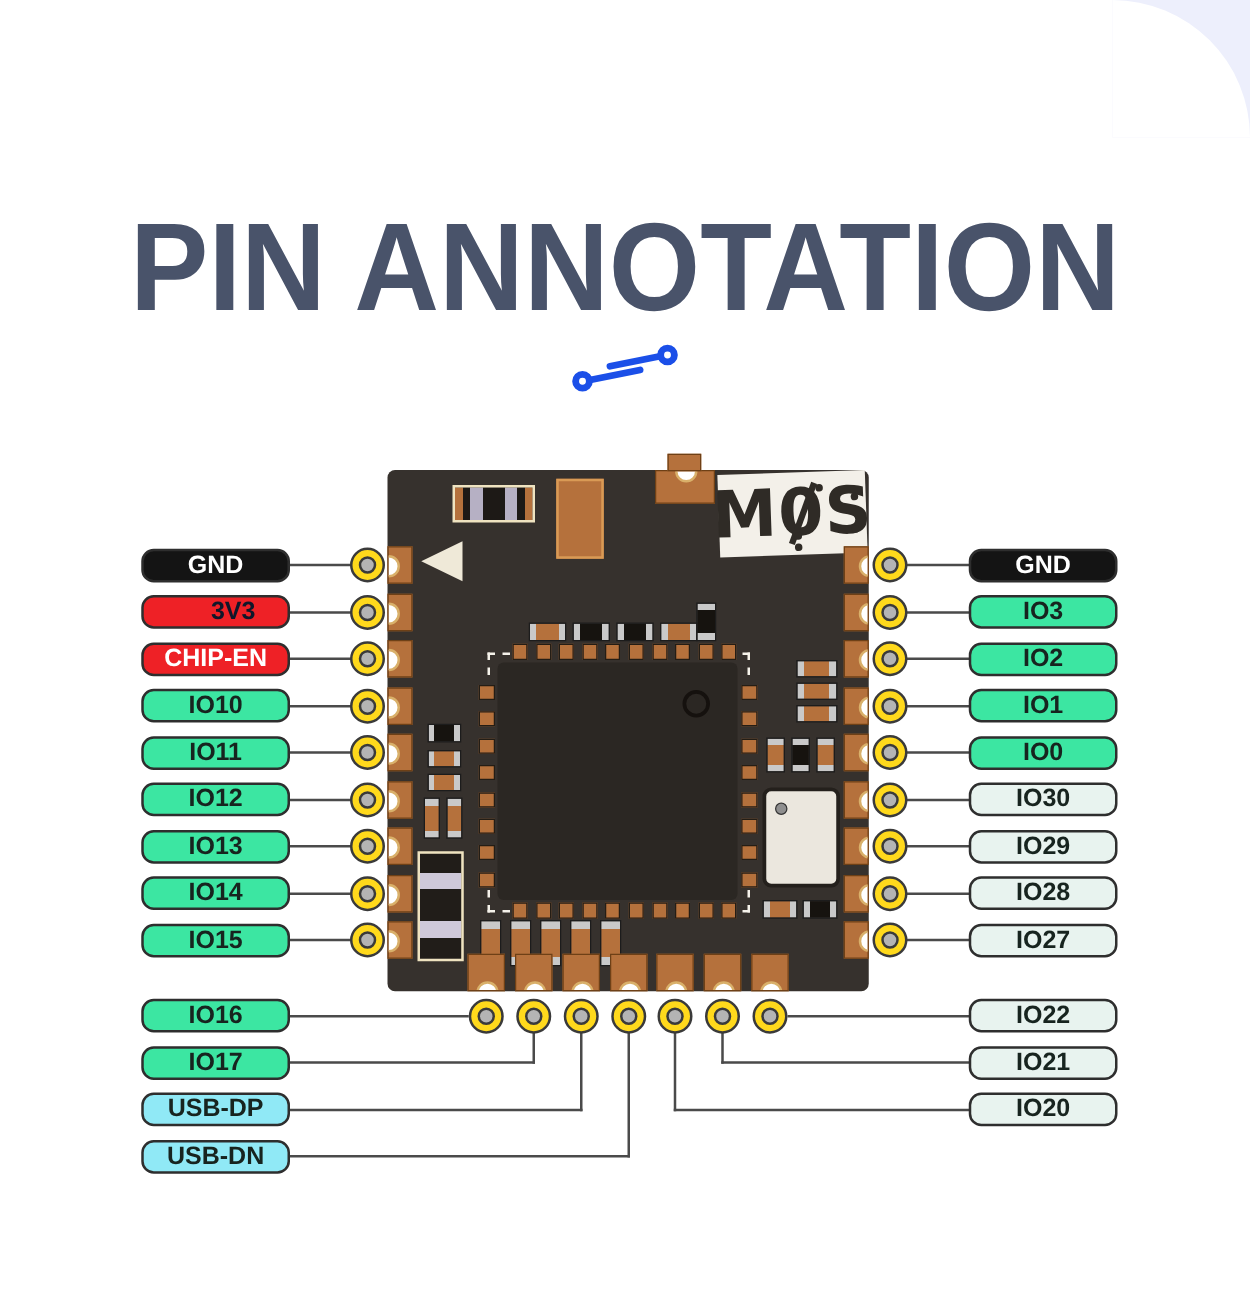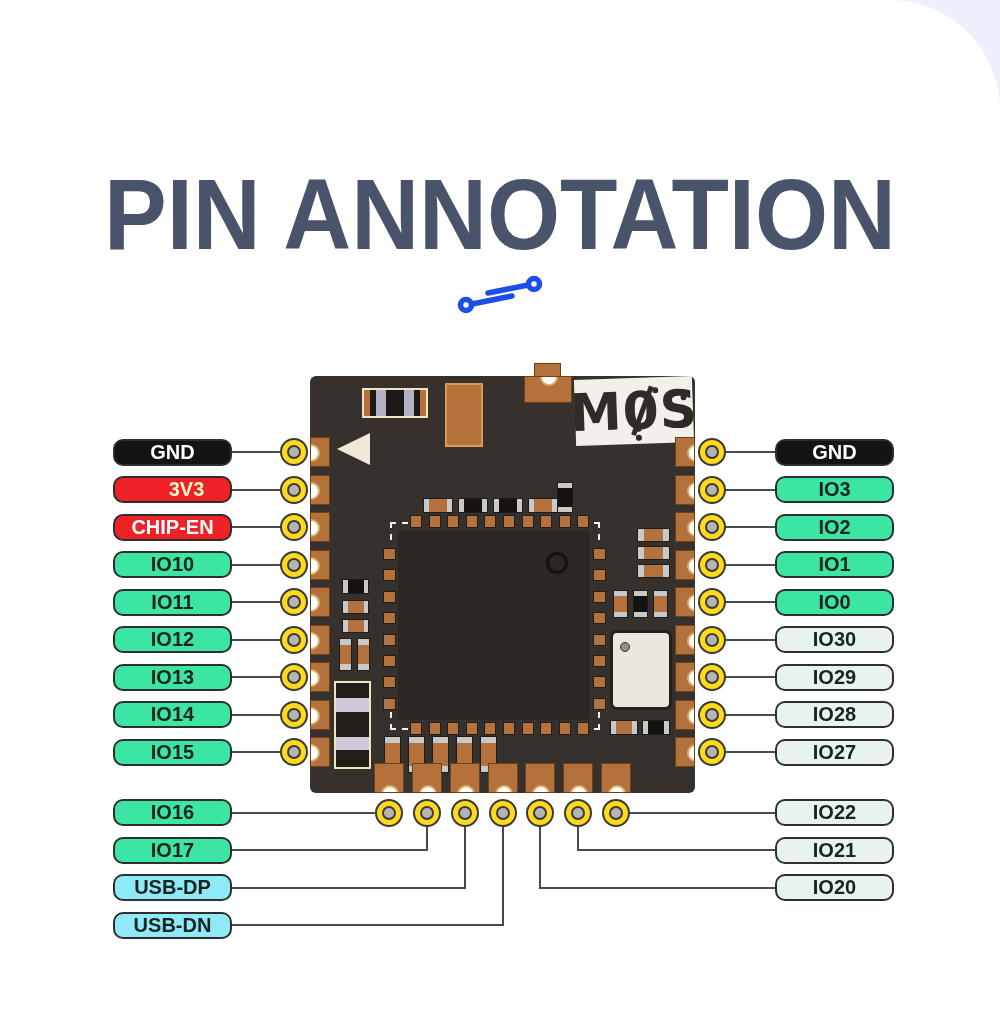--- a/index.html
+++ b/index.html
@@ -243,21 +243,21 @@
         <div class="qpad" style="left: 73px; top: 300.4px; width: 13px; height: 12px;"></div>
         <div class="qpad" style="left: 283px; top: 300.4px; width: 13px; height: 12px;"></div>
         <div class="qpad" style="left: 73px; top: 321.8px; width: 13px; height: 12px;"></div>
         <div class="qpad" style="left: 283px; top: 321.8px; width: 13px; height: 12px;"></div>
       </div>
   <div class="wire" style="left: 228px; top: 451px; width: 54px; height: 2px;"></div>
       <div class="pad" style="left: 280px; top: 438px;"></div>
       <div class="pin-box" style="left: 113px; top: 438.5px; width: 119px; background: rgb(20, 20, 20); color: rgb(255, 255, 255);">GND</div>
       <div class="wire" style="left: 228px; top: 488.5px; width: 54px; height: 2px;"></div>
       <div class="pad" style="left: 280px; top: 475.5px;"></div>
-      <div class="pin-box" style="left: 113px; top: 476px; width: 119px; background: rgb(238, 33, 38); color: #fef9c3; padding-left: 28px;">3V3</div>
+      <div class="pin-box" style="left: 113px; top: 476px; width: 119px; background: rgb(238, 33, 38); color: #0f172a; padding-left: 28px;">3V3</div>
       <div class="wire" style="left: 228px; top: 526px; width: 54px; height: 2px;"></div>
       <div class="pad" style="left: 280px; top: 513px;"></div>
       <div class="pin-box" style="left: 113px; top: 513.5px; width: 119px; background: rgb(238, 33, 38); color: rgb(255, 255, 255);">CHIP-EN</div>
       <div class="wire" style="left: 228px; top: 563.5px; width: 54px; height: 2px;"></div>
       <div class="pad" style="left: 280px; top: 550.5px;"></div>
       <div class="pin-box" style="left: 113px; top: 551px; width: 119px; background: rgb(60, 230, 162); color: rgb(23, 36, 31);">IO10</div>
       <div class="wire" style="left: 228px; top: 601px; width: 54px; height: 2px;"></div>
       <div class="pad" style="left: 280px; top: 588px;"></div>
       <div class="pin-box" style="left: 113px; top: 588.5px; width: 119px; background: rgb(60, 230, 162); color: rgb(23, 36, 31);">IO11</div>
       <div class="wire" style="left: 228px; top: 638.5px; width: 54px; height: 2px;"></div>

